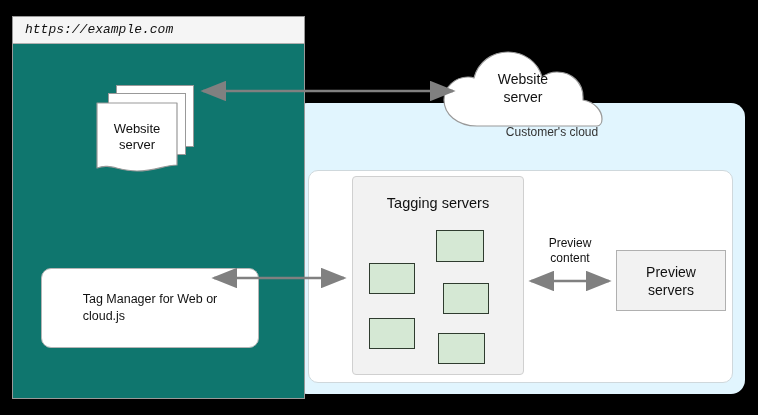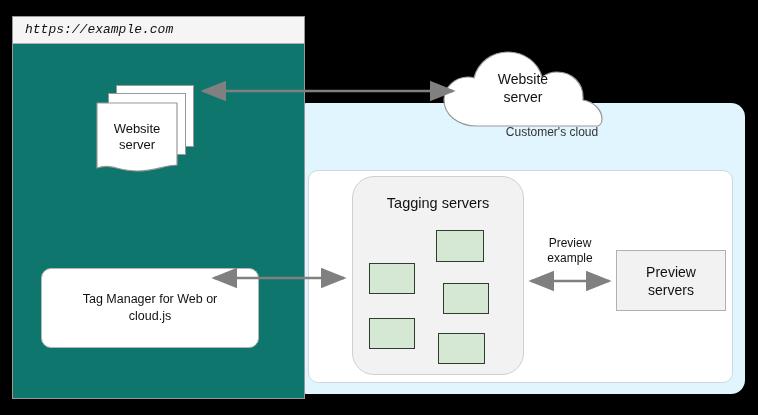--- a/index.html
+++ b/index.html
@@ -105,21 +105,20 @@
     height: 80px;
     background: #ffffff;
     border: 1px solid #b5b5b5;
     border-radius: 10px;
     box-sizing: border-box;
     display: flex;
     align-items: center;
     justify-content: center;
   }
   #tag-manager-label {
-    text-align: center;
     font-size: 12.5px;
     line-height: 17px;
     color: #111111;
   }
 
   
   #customer-cloud-panel {
     position: absolute;
     left: 293px;
     top: 103px;
@@ -172,21 +171,21 @@
 
   
   #tagging-servers-group {
     position: absolute;
     left: 352px;
     top: 176px;
     width: 172px;
     height: 199px;
     background: #f2f2f2;
     border: 1px solid #d0d0d0;
-    border-radius: 22px;
+    border-radius: 4px;
     box-sizing: border-box;
   }
   #tagging-servers-title {
     position: absolute;
     left: 0;
     top: 18px;
     width: 100%;
     text-align: center;
     font-size: 14.5px;
     color: #111111;
@@ -257,21 +256,21 @@
 
   <div id="preview-server-box">
     <div id="preview-server-label">
       <span>Preview</span><br>
       <span>servers</span>
     </div>
   </div>
 
   <div id="preview-requests-label">
     <span>Preview</span><br>
-    <span>example</span>
+    <span>content</span>
   </div>
 
   <div id="website-servers-cloud">
     <svg width="164" height="78" viewBox="0 0 164 78">
       <path d="M36,76 C16,76 3,64 3,50 C3,37 14,27 27,27 C29,27 31,27 33,28
                C37,12 51,2 67,2 C83,2 97,12 101,27 C105,24 110,22 116,22
                C131,22 142,33 142,47 C142,48 142,49 142,50
                C154,52 161,61 161,69 C161,73 159,76 156,76 Z" fill="#ffffff" stroke="#999999" stroke-width="1.2" stroke-linejoin="round"></path>
     </svg>
     <div id="website-servers-label">

